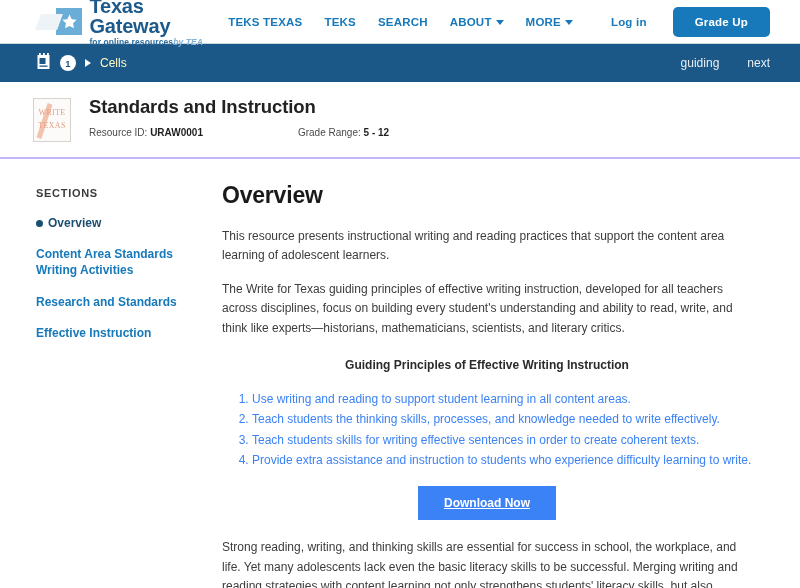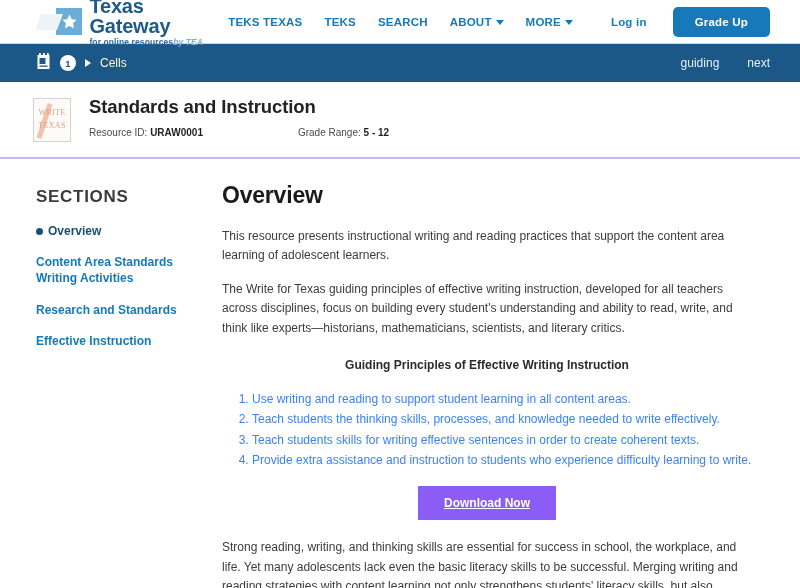--- a/index.html
+++ b/index.html
@@ -197,21 +197,21 @@
   #page-body {
     display: flex;
     background: #ffffff;
   }
   #sidebar {
     width: 200px;
     flex: none;
     padding: 28px 0 0 36px;
   }
   #sections-heading {
-    font-size: 17px;
+    font-size: 11px;
     font-weight: bold;
     color: #3b3b3b;
     letter-spacing: 0.7px;
     margin-bottom: 16px;
   }
   .section-link {
     display: block;
     font-size: 12px;
     font-weight: bold;
     color: #1779ba;
@@ -265,21 +265,21 @@
     line-height: 1.62;
     color: #3b82f6;
   }
   #principles li { margin-bottom: 1px; }
   #download-wrap {
     text-align: center;
     margin: 16px 0 18px 0;
   }
   #download-button {
     display: inline-block;
-    background: #8b5cf6;
+    background: #3b82f6;
     color: #ffffff;
     font-size: 12px;
     font-weight: bold;
     padding: 10px 26px;
     text-decoration: underline;
     min-width: 114px;
   }
 </style>
 </head>
 <body>

